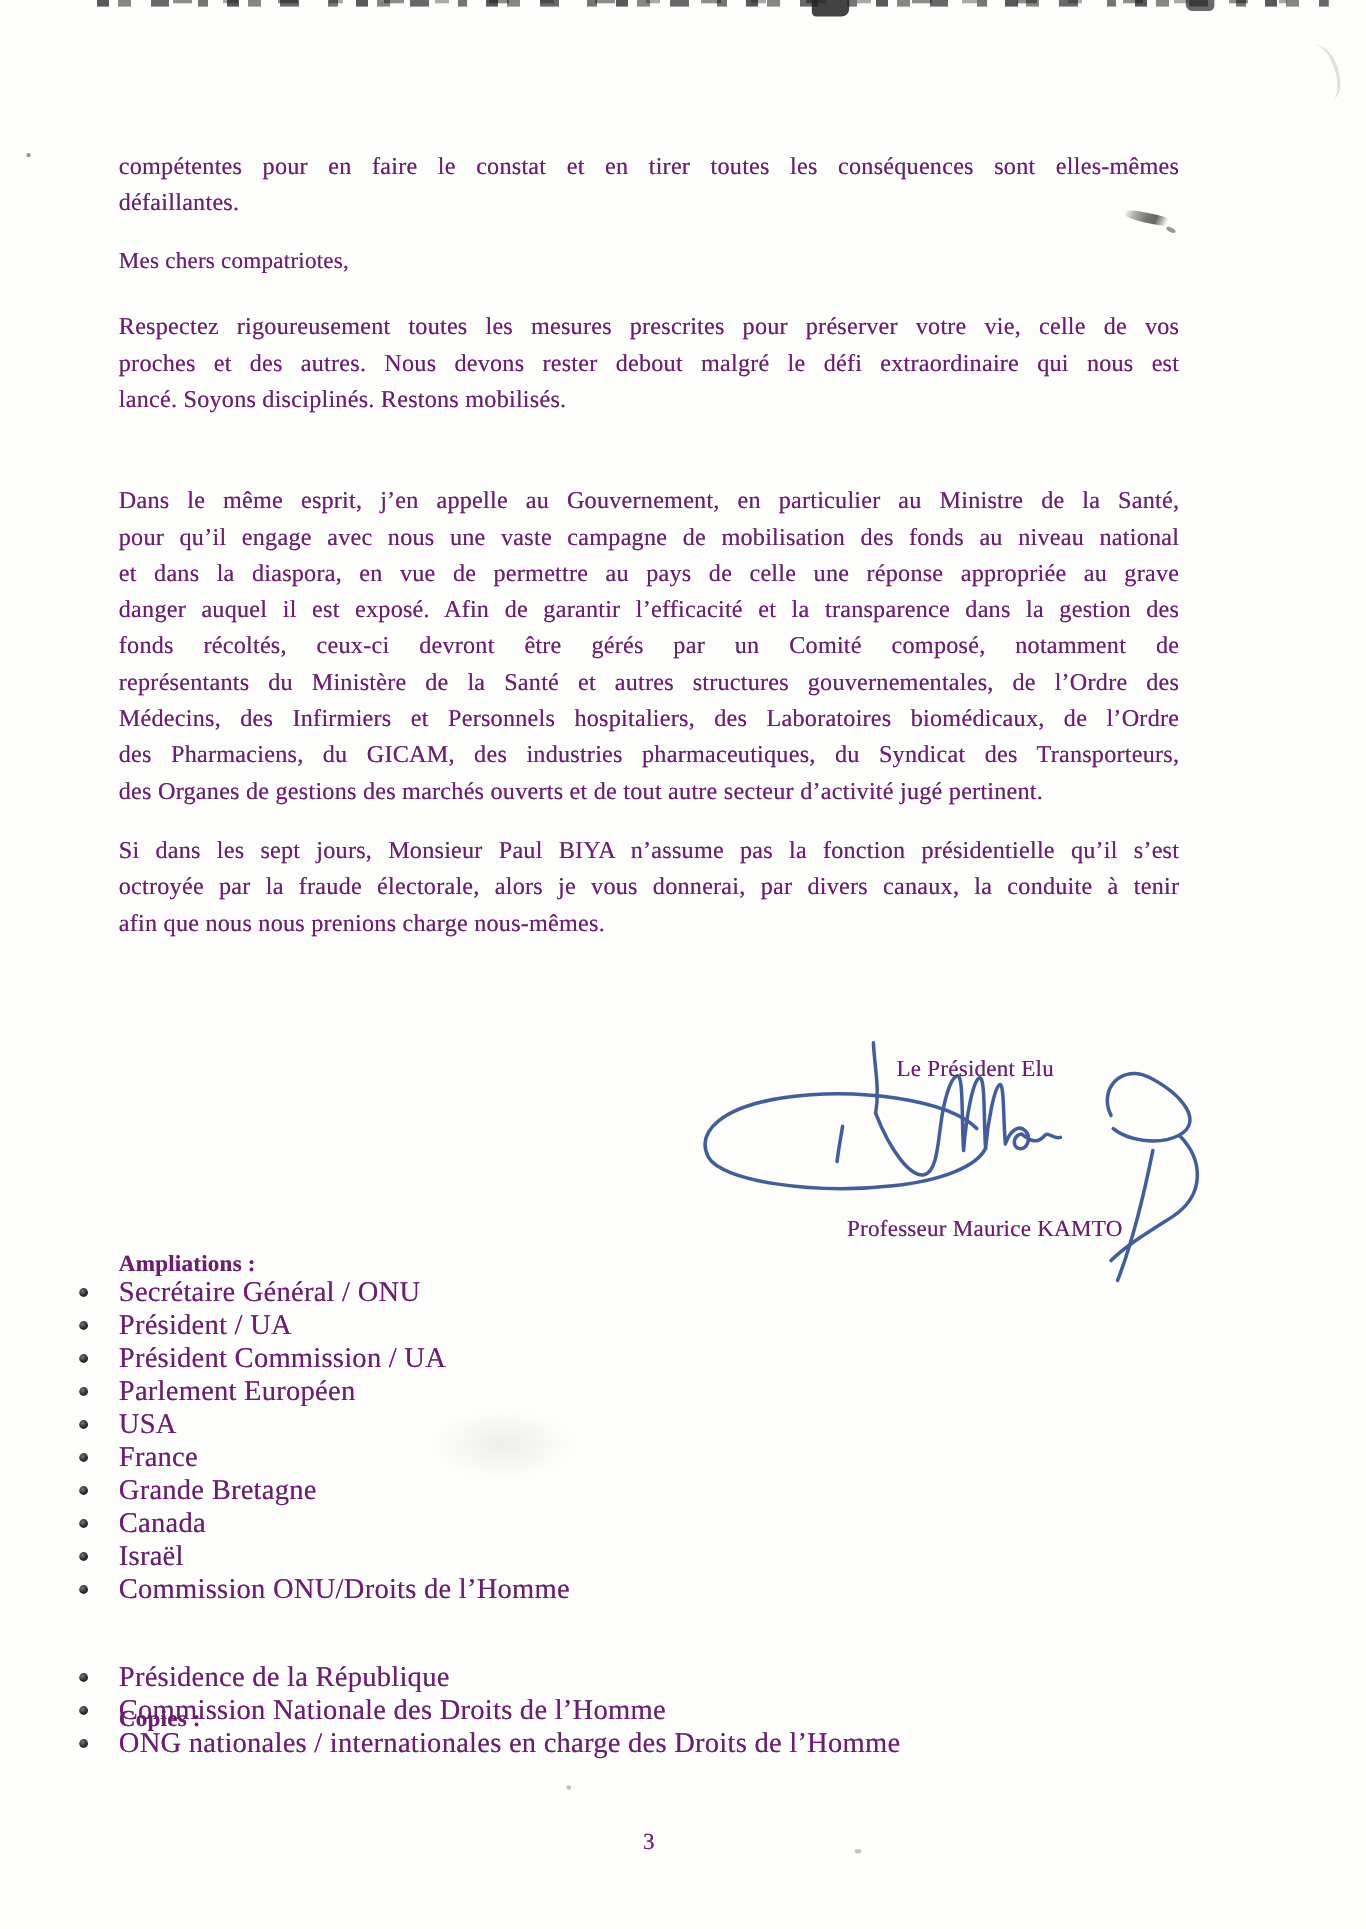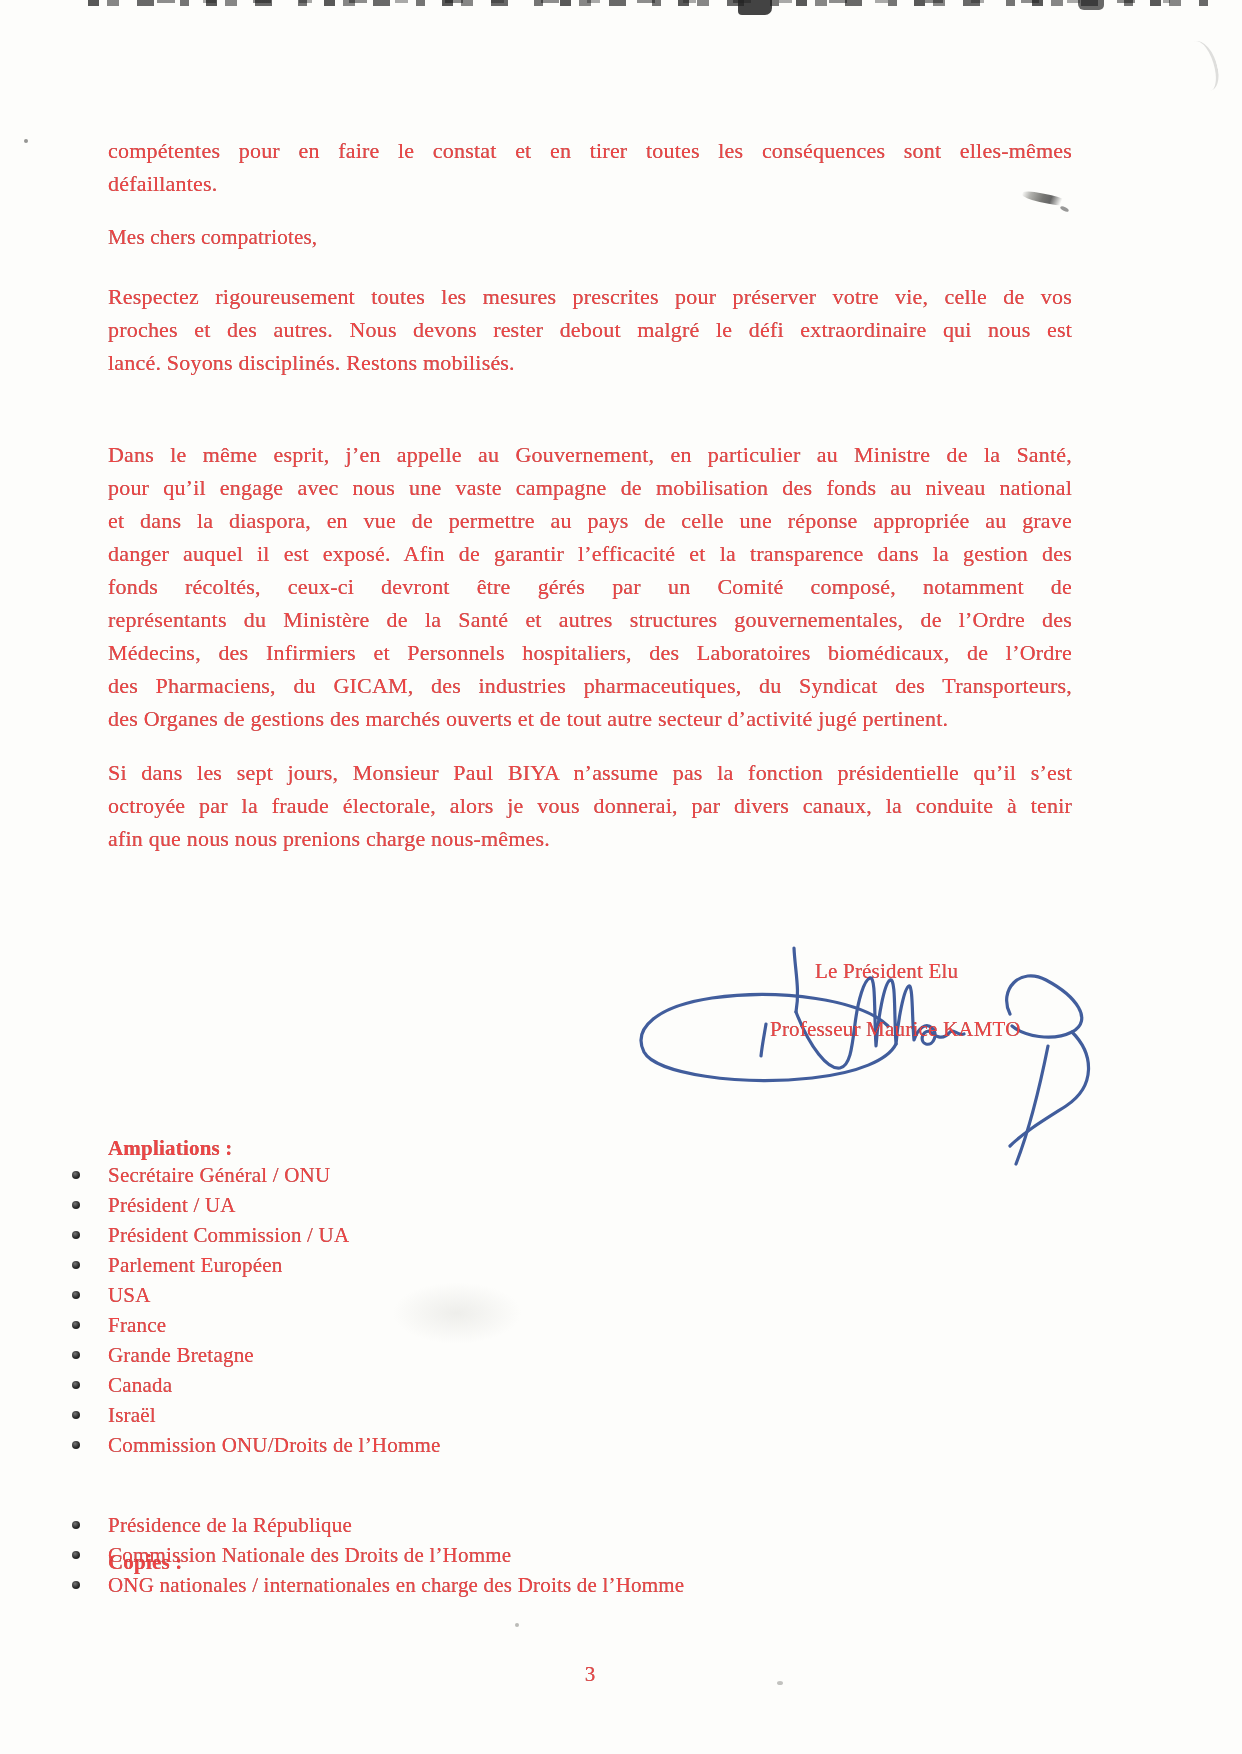--- a/index.html
+++ b/index.html
@@ -1,29 +1,29 @@
 <!DOCTYPE html>
 <html><head>
 <meta charset="utf-8">
 <style>
   html,body{margin:0;padding:0;background:#fdfdfb;}
   .page{
     position:relative;width:1242px;height:1754px;margin:0 auto;
     background:#fdfdfb;overflow:hidden;
     font-family:"Liberation Serif","DejaVu Serif",serif;
-    color:#ef4444;
+    color:#701a75;
   }
   .txt{position:absolute;font-size:21px;line-height:33px;
        text-shadow:0 0 .5px rgba(10,10,10,.55);letter-spacing:.2px;}
   .para{position:absolute;left:108px;width:964px;font-size:22px;
         text-shadow:0 0 .5px rgba(10,10,10,.55);letter-spacing:.2px;}
   .para .pline{height:33px;line-height:33px;text-align:justify;text-align-last:justify;}
   .para .pline:last-child{text-align-last:left;}
   .heading{font-weight:bold;}
-  .blist{position:absolute;left:108px;width:900px;font-size:21px;
+  .blist{position:absolute;left:108px;width:900px;font-size:26px;
          text-shadow:0 0 .5px rgba(10,10,10,.55);letter-spacing:.2px;}
   .bullet-item{position:relative;height:30px;line-height:30px;}
   .bullet{position:absolute;left:-36px;top:11px;width:8px;height:8px;border-radius:50%;
           background:radial-gradient(circle at 38% 35%, #777 0%, #2a2a2a 55%, #161616 100%);}
   
   .top-strip{position:absolute;top:0;left:88px;width:1120px;height:6px;opacity:.8;
     background:repeating-linear-gradient(90deg,
       rgba(25,25,25,.9) 0 11px, transparent 11px 19px,
       rgba(25,25,25,.65) 19px 31px, transparent 31px 49px,
       rgba(35,35,35,.85) 49px 66px, transparent 66px 92px,
@@ -104,21 +104,21 @@
       <path d="M194,20 C195,42 200,62 196,84"></path>
       <path d="M288,98 C262,72 180,60 112,70 C58,78 32,100 44,124 C56,146 140,158 212,150 C258,145 288,132 296,116"></path>
       <path d="M166,96 C164,108 162,118 161,128"></path>
       <path d="M196,84 C210,120 228,142 240,140 C250,138 252,120 255,96 C258,72 264,52 270,50 C276,48 274,86 276,118 C278,90 284,56 290,52 C296,49 294,88 296,116 C298,92 304,60 309,58 C313,57 312,92 314,112 C318,100 326,94 332,100 C338,106 334,118 326,116 C320,114 321,104 329,103 C334,107 342,114 350,104 C353,100 357,108 364,106"></path>
       <path d="M410,86 C398,62 420,38 446,52 C476,68 494,92 472,104 C452,114 424,108 412,98"></path>
       <path d="M472,104 C494,126 496,158 466,178 C444,192 424,204 410,218"></path>
       <path d="M448,118 C440,158 430,200 416,236"></path>
     </g>
   </svg>
 
-  <div class="txt" style="left:770px;top:1013px">Professeur Maurice KAMTO</div>
+  <div class="txt" style="left:770px;top:1101px">Professeur Maurice KAMTO</div>
 
   <div class="txt heading" style="left:108px;top:1132px">Ampliations :</div>
 
   <div class="blist" style="top:1160px">
       <div class="bullet-item"><span class="bullet"></span><span>Secrétaire Général / ONU</span></div>
       <div class="bullet-item"><span class="bullet"></span><span>Président / UA</span></div>
       <div class="bullet-item"><span class="bullet"></span><span>Président Commission / UA</span></div>
       <div class="bullet-item"><span class="bullet"></span><span>Parlement Européen</span></div>
       <div class="bullet-item"><span class="bullet"></span><span>USA</span></div>
       <div class="bullet-item"><span class="bullet"></span><span>France</span></div>

